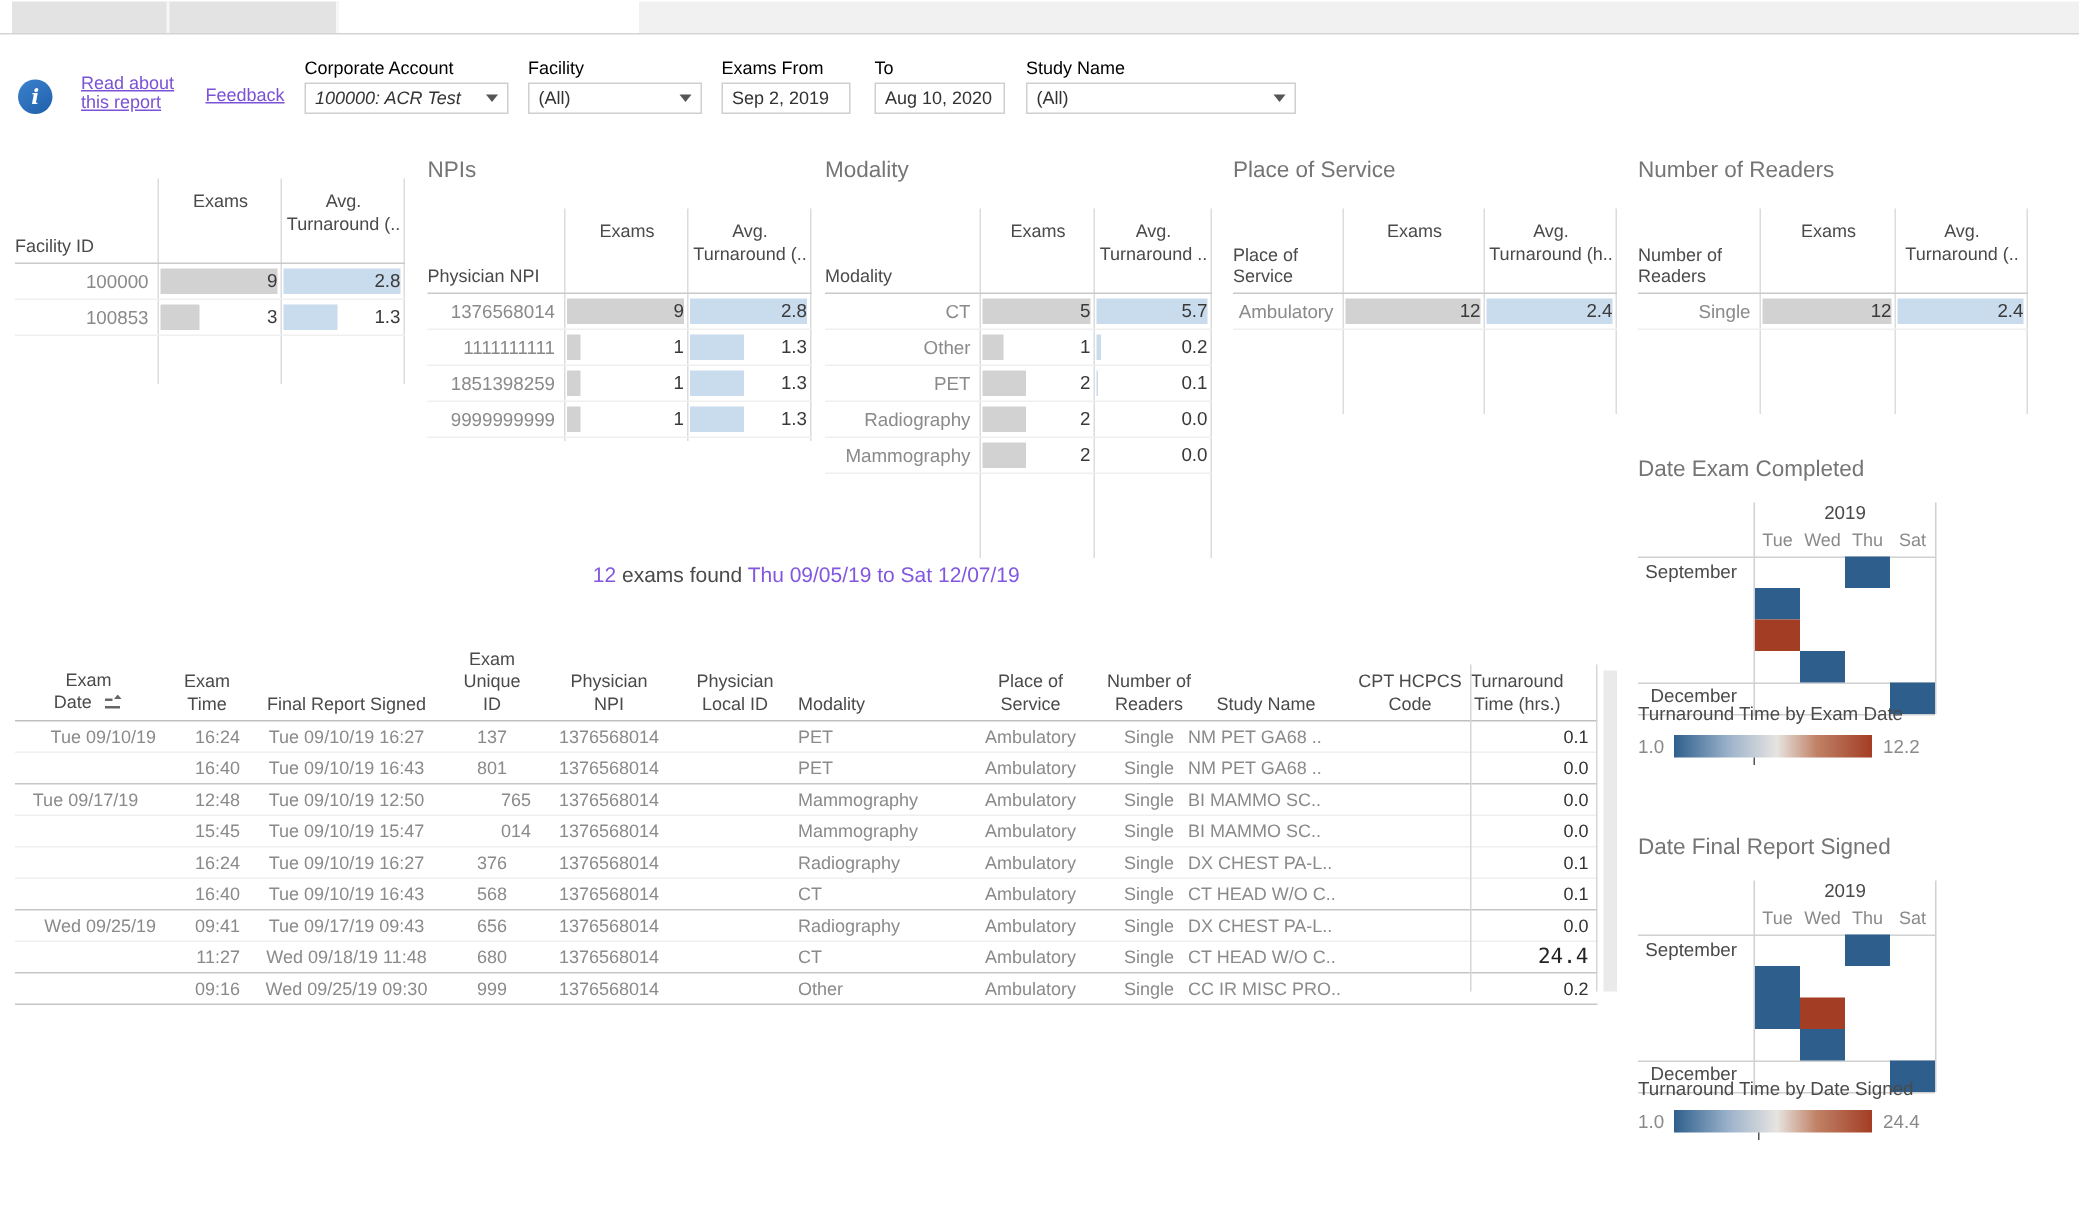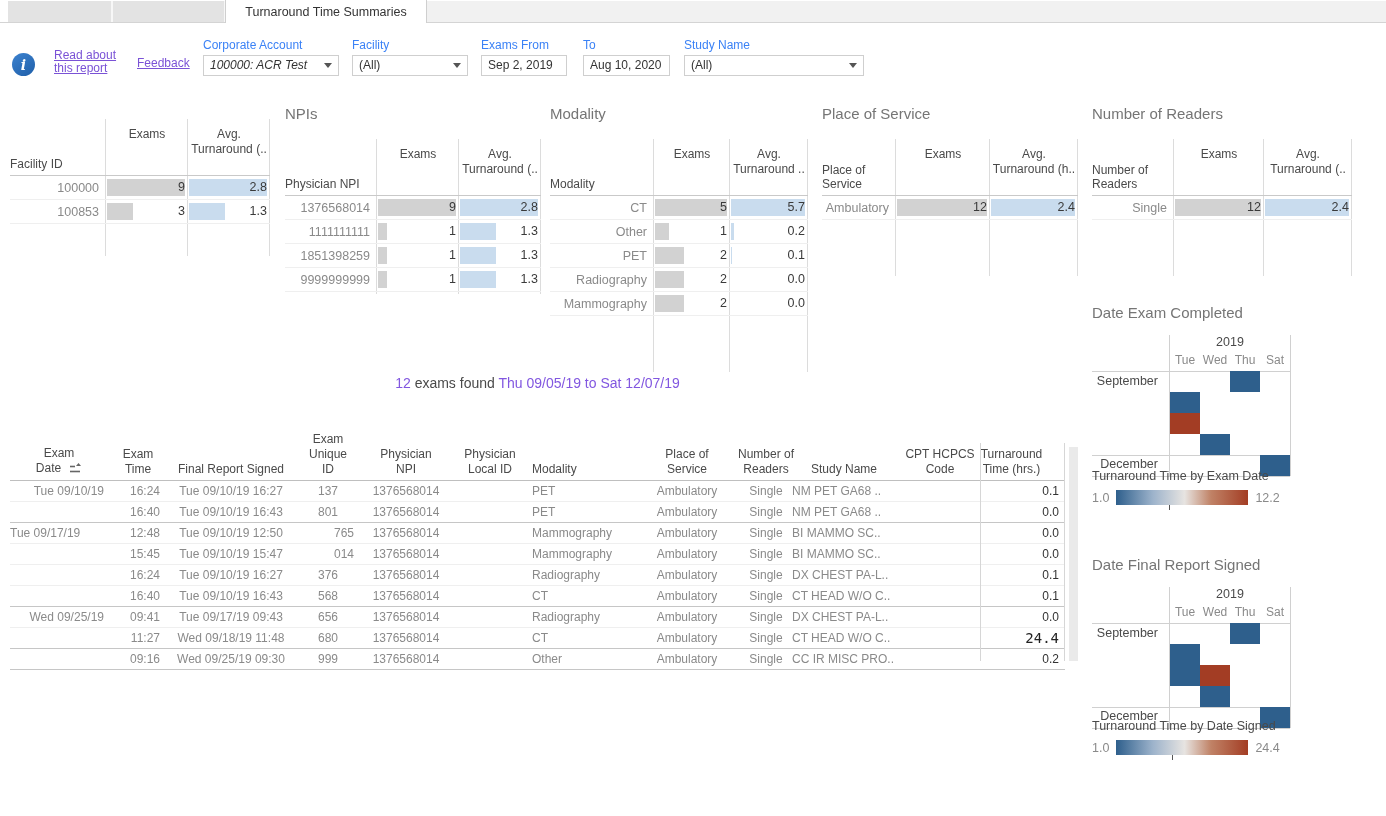--- a/index.html
+++ b/index.html
@@ -19,21 +19,21 @@
     display:flex;align-items:center;justify-content:center;font-size:12.5px;color:#333;}
   .tab-rest{position:absolute;left:426px;top:1px;right:0;height:21px;background:#f1f1f1;}
   
   .info-icon{position:absolute;left:12px;top:53px;width:23px;height:23px;border-radius:50%;
     background:linear-gradient(145deg,#3c82cf,#1f5fa9);color:#fff;font-family:"DejaVu Serif",serif;
     font-style:italic;font-weight:bold;font-size:14px;display:flex;align-items:center;justify-content:center;cursor:pointer;}
   .tlink{position:absolute;font-size:12px;line-height:13px;color:var(--link,#7a52d6);text-decoration:underline;cursor:pointer;}
   .link-read{left:54px;top:49px;width:66px;}
   .link-feedback{left:137px;top:57px;}
   .filter{position:absolute;top:38px;}
-  .filter .flabel{font-size:12px;color:#3b82f6;margin-bottom:3px;white-space:nowrap;}
+  .filter .flabel{font-size:12px;color:#000000;margin-bottom:3px;white-space:nowrap;}
   .fcontrol{position:relative;height:19px;border:1px solid #cfcfcf;background:#fff;
     font-size:12px;color:#333;line-height:19px;padding:0 6px;white-space:nowrap;overflow:hidden;}
   .fcontrol.dropdown{cursor:pointer;}
   .caret{position:absolute;right:6px;top:7px;width:0;height:0;
     border-left:4px solid transparent;border-right:4px solid transparent;border-top:5px solid #555;}
   
   .panel{position:absolute;top:105px;}
   .panel-title{font-size:15px;color:#757575;height:20px;}
   .panel-table{position:relative;margin-top:14px;}
   .panel-head{position:absolute;left:0;top:0;right:0;height:56px;border-bottom:1px solid #c9c9c9;}
@@ -87,23 +87,20 @@
     background:linear-gradient(90deg,var(--cal-blue,#2e5f8c) 0%,#9db3cb 28%,#e7e4e1 52%,#c08266 72%,var(--cal-red,#a33d24) 100%);}
   .legend-tick{position:absolute;bottom:-5px;width:1px;height:5px;background:#555;}
 </style>
 </head>
 <body>
 
 <div class="tabbar">
   <div class="tab-underline"></div>
   <div class="tab-gray tab-g1"></div>
   <div class="tab-gray tab-g2"></div>
-  <div class="tab-active">
-    <span>Turnaround Time Summaries</span>
-  </div>
   <div class="tab-rest"></div>
 </div>
 
 <div class="info-icon">i</div>
 <a class="tlink link-read">Read about this report</a>
 <a class="tlink link-feedback">Feedback</a>
 
 <div class="filter" style="left:203px;">
   <div class="flabel">Corporate Account</div>
   <div class="fcontrol dropdown" style="width:122px;font-style:italic;">
@@ -417,21 +414,21 @@
         <div class="gcell" style="left: 352px; width: 88px; text-align: center;">1376568014</div>
         <div class="gcell" style="left: 444px; width: 72px; text-align: center;"></div>
         <div class="gcell" style="left: 516px; width: 116px; text-align: left; padding-left: 6px; padding-right: 0px;">PET</div>
         <div class="gcell" style="left: 636px; width: 82px; text-align: center;">Ambulatory</div>
         <div class="gcell" style="left: 722px; width: 68px; text-align: center;">Single</div>
         <div class="gcell" style="left: 782px; width: 104px; text-align: left;">NM PET GA68 ..</div>
         <div class="gcell" style="left: 890px; width: 80px; text-align: center;"></div>
         <div class="gcell dark" style="left: 970px; width: 85px; text-align: right; padding-left: 0px; padding-right: 6px;">0.0</div>
       </div>
       <div class="grow">
-        <div class="gcell" style="left: 0px; width: 98px; text-align: left; padding-left: 0px; padding-right: 4px;">Tue 09/17/19</div>
+        <div class="gcell" style="left: 0px; width: 98px; text-align: center; padding-left: 0px; padding-right: 4px;">Tue 09/17/19</div>
         <div class="gcell" style="left: 102px; width: 52px; text-align: right; padding-left: 0px; padding-right: 4px;">12:48</div>
         <div class="gcell" style="left: 154px; width: 134px; text-align: center;">Tue 09/10/19 12:50</div>
         <div class="gcell" style="left: 292px; width: 52px; text-align: right;">765</div>
         <div class="gcell" style="left: 352px; width: 88px; text-align: center;">1376568014</div>
         <div class="gcell" style="left: 444px; width: 72px; text-align: center;"></div>
         <div class="gcell" style="left: 516px; width: 116px; text-align: left; padding-left: 6px; padding-right: 0px;">Mammography</div>
         <div class="gcell" style="left: 636px; width: 82px; text-align: center;">Ambulatory</div>
         <div class="gcell" style="left: 722px; width: 68px; text-align: center;">Single</div>
         <div class="gcell" style="left: 782px; width: 104px; text-align: left;">BI MAMMO SC..</div>
         <div class="gcell" style="left: 890px; width: 80px; text-align: center;"></div>

